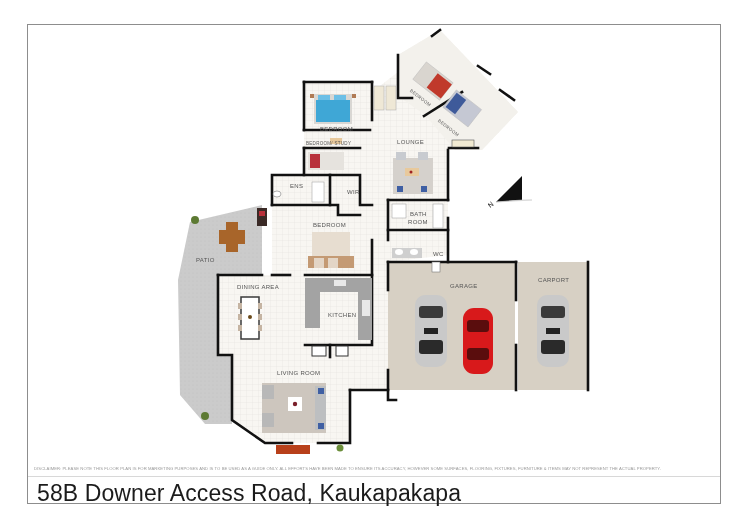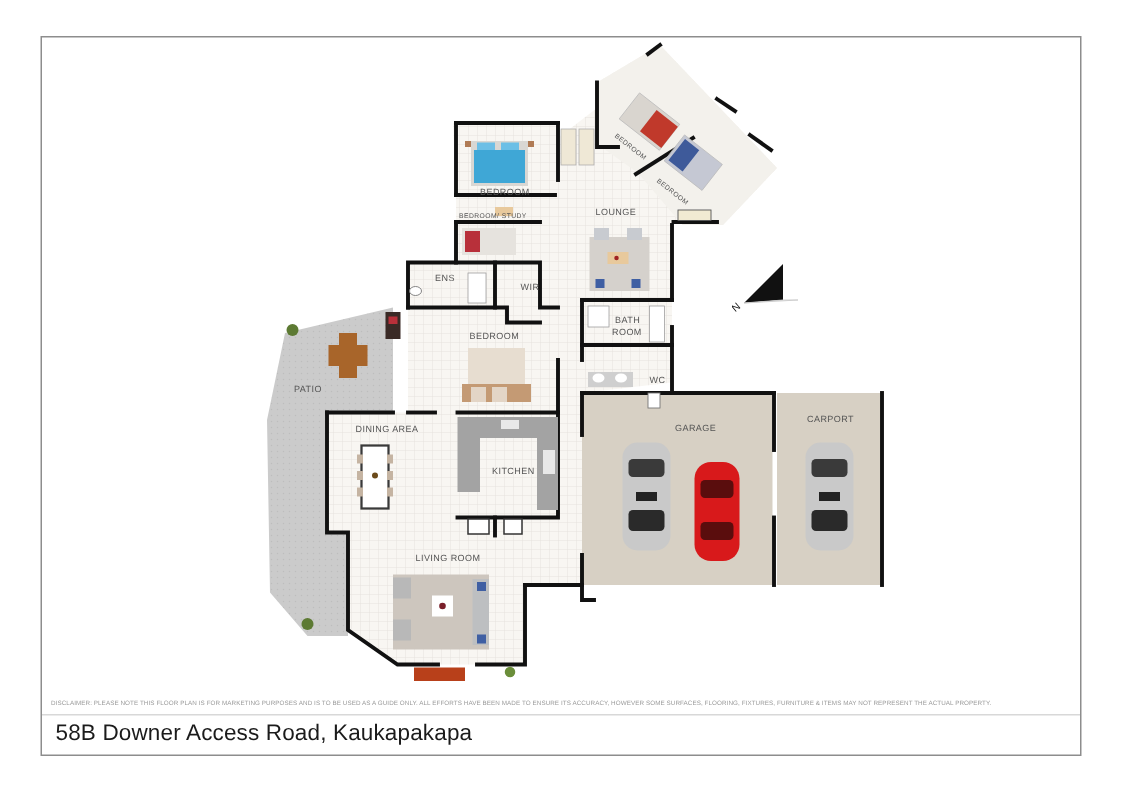--- a/index.html
+++ b/index.html
@@ -1,21 +1,21 @@
 <!DOCTYPE html>
 <html><head>
 <meta charset="utf-8">
 <style>
   html,body{margin:0;padding:0;background:#fff;}
   body{width:750px;height:530px;position:relative;overflow:hidden;font-family:"Liberation Sans",sans-serif;}
   .frame{position:absolute;left:27px;top:24px;width:694px;height:480px;border:1.5px solid #8d8d8d;box-sizing:border-box;background:#fff;}
   .plan{position:absolute;left:0;top:0;width:750px;height:530px;}
   .disclaimer{position:absolute;left:34px;top:466px;width:684px;font-size:4.2px;letter-spacing:0.05px;color:#9a9a9a;white-space:nowrap;text-transform:uppercase;overflow:hidden;}
   .divider{position:absolute;left:28px;top:476px;width:692px;height:1px;background:#d8d8d8;}
-  .address{position:absolute;left:37px;top:480px;font-size:15px;color:#1b1b1b;letter-spacing:0.1px;}
+  .address{position:absolute;left:37px;top:480px;font-size:23px;color:#1b1b1b;letter-spacing:0.1px;}
   .room-label{position:absolute;font-size:6px;color:#555;letter-spacing:0.3px;text-transform:uppercase;white-space:nowrap;}
   .rot{transform-origin:left top;}
 </style>
 </head>
 <body>
 
 <div class="frame"></div>
 
 <svg class="plan" viewBox="0 0 750 530" xmlns="http://www.w3.org/2000/svg">
   <defs>

